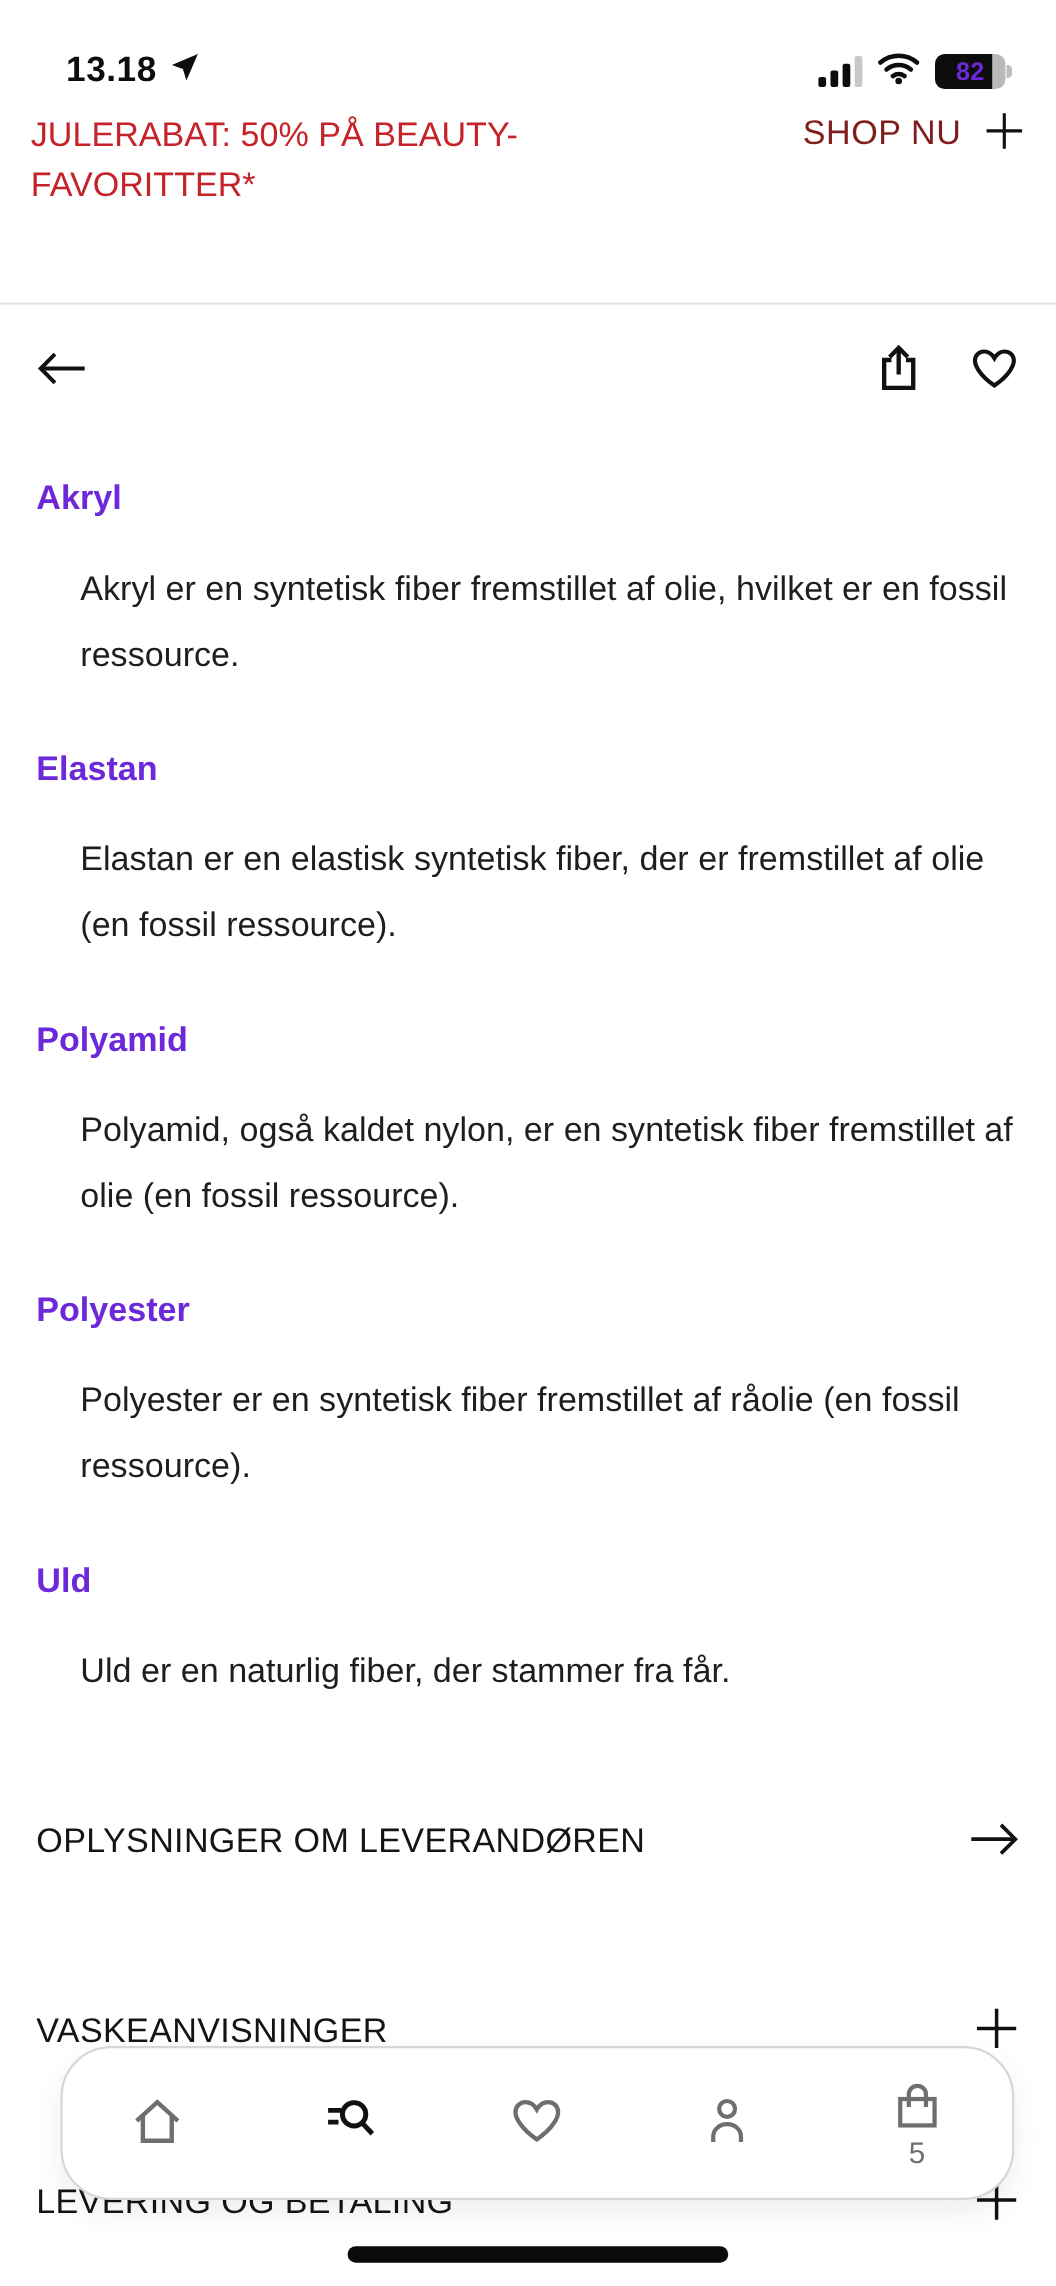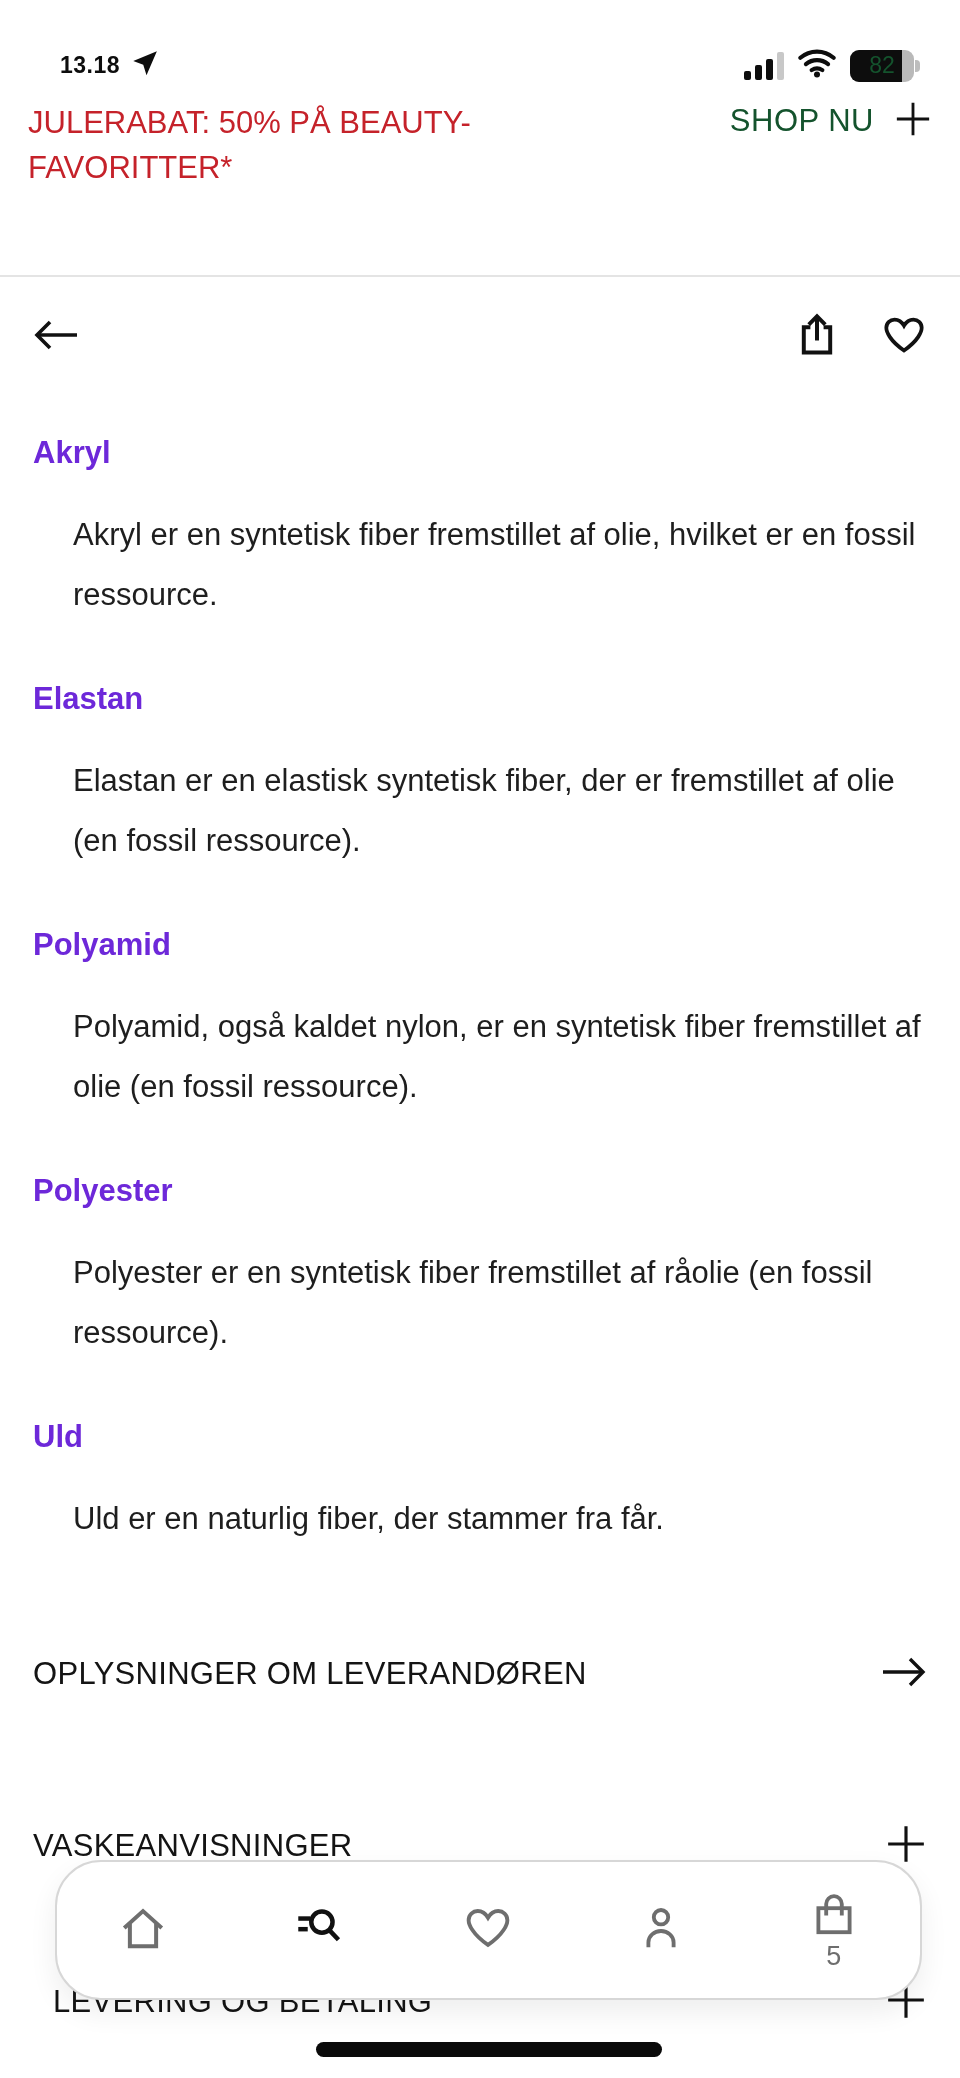--- a/index.html
+++ b/index.html
@@ -4,56 +4,56 @@
 <style>
   * { margin:0; padding:0; box-sizing:border-box; }
   html,body { width:960px; height:2078px; background:#ffffff;
     font-family:"Liberation Sans","DejaVu Sans",sans-serif; }
   .page { position:relative; width:960px; height:2078px; overflow:hidden; background:#fff; }
 
   
   .status-bar { height:100px; display:flex; align-items:flex-end; justify-content:space-between;
     padding:0 40px 18px 60px; }
   .sb-left { display:flex; align-items:center; gap:10px; }
-  .sb-time { font-size:23px; font-weight:700; color:#0d0d0d; letter-spacing:.5px; }
+  .sb-time { font-size:32px; font-weight:700; color:#0d0d0d; letter-spacing:.5px; }
   .sb-right { display:flex; align-items:center; gap:14px; }
   .signal { display:flex; align-items:flex-end; gap:4px; height:28px; }
   .signal i { display:block; width:7px; border-radius:2px; background:#0d0d0d; }
   .signal i:nth-child(1){height:9px} .signal i:nth-child(2){height:15px}
   .signal i:nth-child(3){height:21px} .signal i:nth-child(4){height:28px;background:#c8c8c8}
   .battery { position:relative; display:flex; align-items:center; }
   .battery-body { position:relative; width:64px; height:32px; border-radius:9px; background:#b9b9b9; overflow:hidden; }
   .battery-fill { position:absolute; left:0; top:0; bottom:0; width:82%; background:#0d0d0d; }
   .battery-pct { position:absolute; inset:0; display:flex; align-items:center; justify-content:center;
-    color:#14532d; font-size:23px; font-weight:400; }
+    color:#6d28d9; font-size:23px; font-weight:700; }
   .battery-nub { width:5px; height:12px; background:#bdbdbd; border-radius:0 4px 4px 0; margin-left:1px; }
 
   
   .promo { height:177px; display:flex; align-items:flex-start; justify-content:space-between;
     padding:0 28px; border-bottom:2px solid #e4e4e4; }
   .promo-text { max-width:445px; font-size:31px; line-height:45px; font-weight:400; }
   .promo-cta { display:flex; align-items:center; gap:20px; }
-  .promo-cta-label { font-size:31px; color:#14532d; letter-spacing:.5px; }
+  .promo-cta-label { font-size:31px; color:#7f1d1d; letter-spacing:.5px; }
 
   
   .pnav { height:118px; display:flex; align-items:center; justify-content:space-between; padding:0 33px; }
   .pnav-right { display:flex; align-items:center; gap:42px; }
   .icon-btn { background:none; border:none; padding:0; display:flex; align-items:center; cursor:pointer; }
 
   
   .content { padding:40px 33px 0 33px; }
   .fiber-section { margin-bottom:56px; }
   .fiber-heading { font-size:31px; font-weight:700; color:#6d28d9; margin-bottom:34px; }
   .fiber-body { font-size:31px; line-height:60px; color:#1e1e1e; font-weight:400;margin-left:40px; }
 
   .link-row { margin-top:95px; display:flex; align-items:center; justify-content:space-between; height:60px; }
   .link-row-label { font-size:31px; color:#141414; letter-spacing:.3px; }
   .acc-row { display:flex; align-items:center; justify-content:space-between; height:48px; }
   .acc-row.wash { margin-top:118px; }
-  .acc-row.delivery { margin-top:108px;margin-left:20px; }
+  .acc-row.delivery { margin-top:108px; }
   .acc-label { font-size:31px; color:#141414; letter-spacing:.3px; }
 
   
   .tabbar { position:absolute; left:55px; top:1860px; width:867px; height:140px;
     background:#fff; border:2px solid #d7d7d7; border-radius:46px; z-index:10;
     box-shadow:0 12px 28px rgba(0,0,0,.07); display:flex; align-items:stretch; }
   .tab { flex:1; display:flex; flex-direction:column; align-items:center; justify-content:center; cursor:pointer; }
   .tab-count { font-size:27px; color:#6e6e6e; margin-top:2px; line-height:28px; }
 
   

